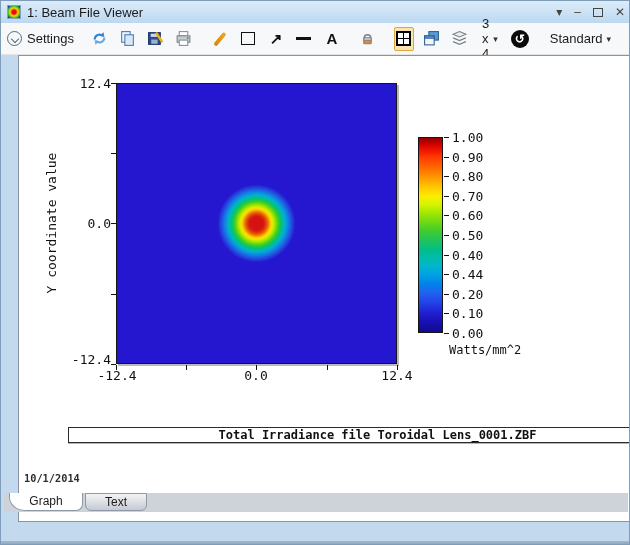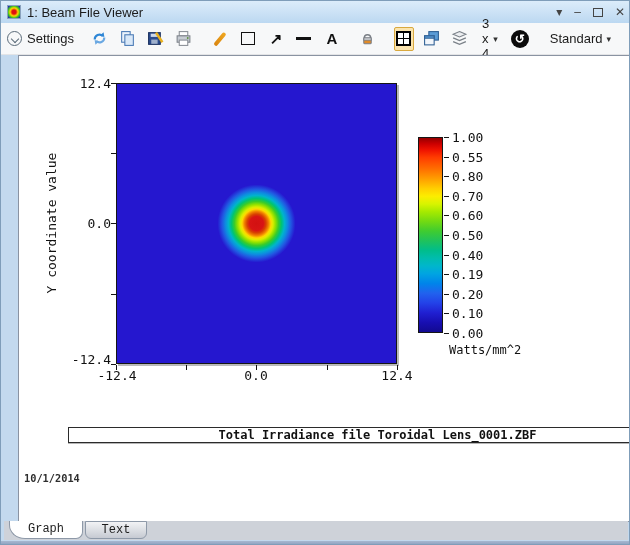--- a/index.html
+++ b/index.html
@@ -69,21 +69,21 @@
   .cbar-lab { position:absolute; left:433px; font-size:13px; color:#111; }
   .cbar-unit { position:absolute; left:430px; top:287px; font-size:12px; color:#111; }
   
   .chart-title { position:absolute; left:1px; top:371px; width:619px; height:16px; border:1px solid #2b2b2b;
                  font-size:12px; font-weight:bold; text-align:center; line-height:14px; color:#111;
                  box-shadow:0 1px 0 #b5b5b5; background:#fff;margin-left:48px; }
   
   .info { position:absolute; left:5px; top:391px; width:614px; font-size:10.3px; font-weight:bold;
           line-height:12.5px; color:#2e2e2e; white-space:pre; }
   
-  .tabbar { position:absolute; left:3px; top:520px; width:624px; height:19px; background:#ced2d9;font-family:Liberation Mono, monospace; }
+  .tabbar { position:absolute; left:3px; top:492px; width:624px; height:19px; background:#ced2d9; }
   .tab { position:absolute; top:0; height:18px; font-size:12px; color:#1c1c1c; text-align:center;
          line-height:17px; border:1px solid #8e99a8; }
   .tab-active { left:5px; width:74px; background:#fff; border-top:none;
                 border-radius:0 0 7px 7px; border-bottom-left-radius:16px 14px; }
   .tab-inactive { left:81px; width:62px; background:linear-gradient(#f2f3f5,#c6cad2);
                   border-radius:0 0 6px 6px; }
   .bottom-strip { position:absolute; left:0; top:540px; width:630px; height:5px;
                   background:linear-gradient(#a7b8d0,#8399ba); }
 </style>
 </head>
@@ -240,27 +240,27 @@
     <div class="cbar-tick" style="top:120px"></div>
     <div class="cbar-tick" style="top:140px"></div>
     <div class="cbar-tick" style="top:159px"></div>
     <div class="cbar-tick" style="top:179px"></div>
     <div class="cbar-tick" style="top:199px"></div>
     <div class="cbar-tick" style="top:218px"></div>
     <div class="cbar-tick" style="top:238px"></div>
     <div class="cbar-tick" style="top:257px"></div>
     <div class="cbar-tick" style="top:277px"></div>
     <div class="cbar-lab mono" style="top:74px">1.00</div>
-    <div class="cbar-lab mono" style="top:94px">0.55</div>
+    <div class="cbar-lab mono" style="top:94px">0.90</div>
     <div class="cbar-lab mono" style="top:113px">0.80</div>
     <div class="cbar-lab mono" style="top:133px">0.70</div>
     <div class="cbar-lab mono" style="top:152px">0.60</div>
     <div class="cbar-lab mono" style="top:172px">0.50</div>
     <div class="cbar-lab mono" style="top:192px">0.40</div>
-    <div class="cbar-lab mono" style="top:211px">0.19</div>
+    <div class="cbar-lab mono" style="top:211px">0.44</div>
     <div class="cbar-lab mono" style="top:231px">0.20</div>
     <div class="cbar-lab mono" style="top:250px">0.10</div>
     <div class="cbar-lab mono" style="top:270px">0.00</div>
     <div class="cbar-unit mono">Watts/mm^2</div>
 
     <div class="chart-title mono">Total Irradiance file Toroidal Lens_0001.ZBF</div>
 
     <div class="info mono">
       <div>10/1/2014</div>
       

